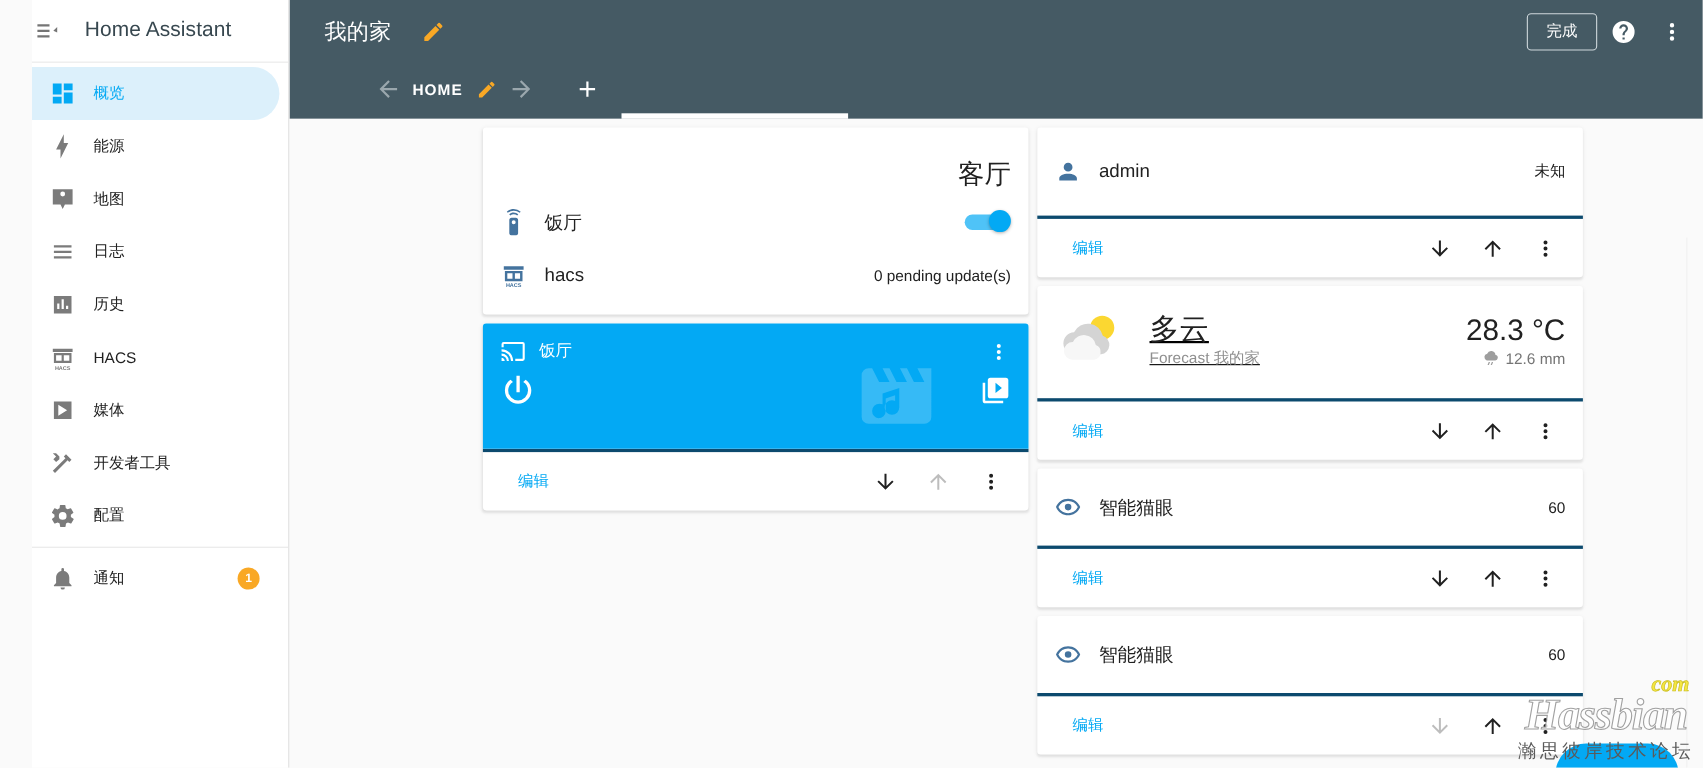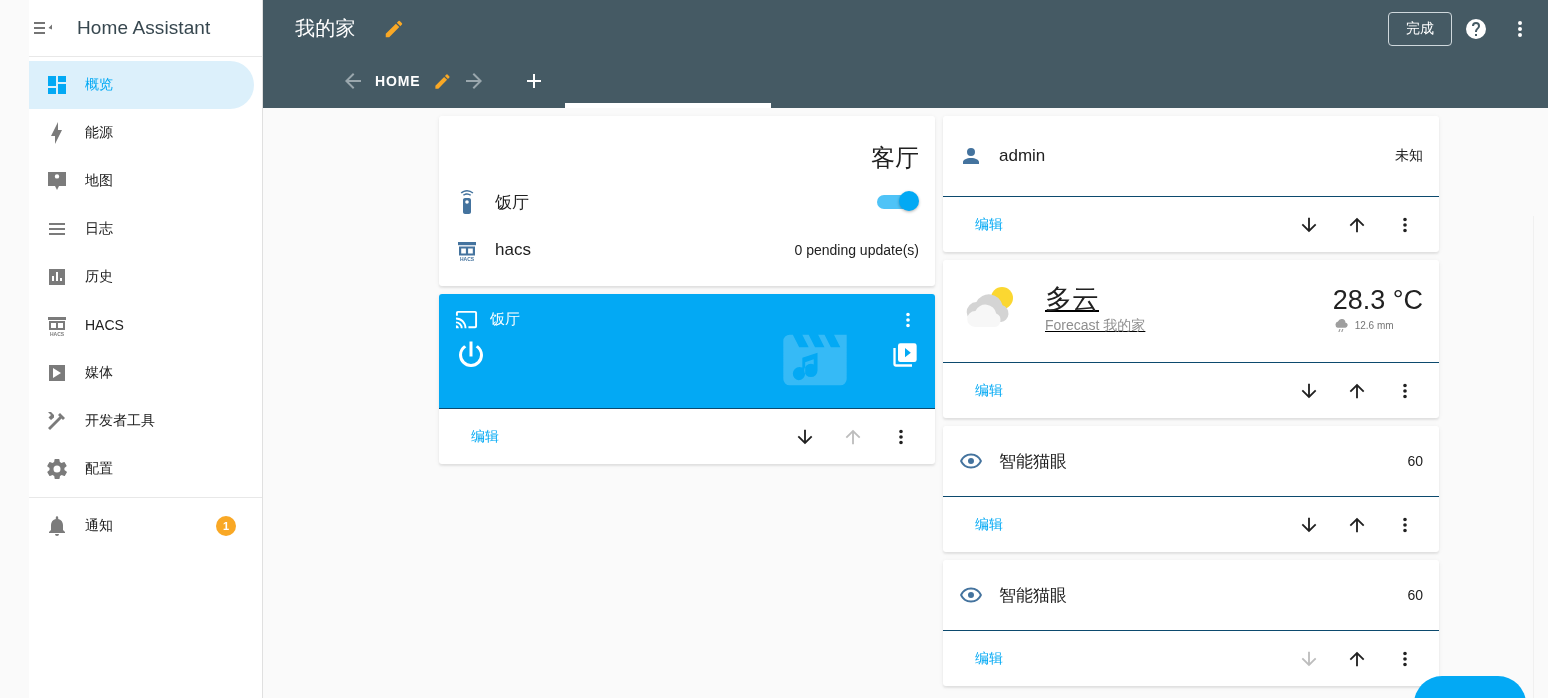--- a/index.html
+++ b/index.html
@@ -161,21 +161,21 @@
     width: 20px; height: 20px; border-radius: 50%;
     background: #03a9f4;
     box-shadow: 0 1px 3px rgba(0,0,0,.3);
   }
   .card-pad-b { padding-bottom: 8px; }
 
   
   .edit-bar {
     display: flex; align-items: center;
     height: 56px; padding: 0 16px;
-    border-top: 1px solid #0c4a6e;
+    border-top: 3px solid #0c4a6e;
   }
   .edit-link {
     color: #03a9f4; font-size: 14px; cursor: pointer;
     padding: 6px 8px; margin-left: 8px;
   }
   .edit-actions { margin-left: auto; display: flex; align-items: center; gap: 12px; }
   .ebtn {
     width: 36px; height: 36px; border-radius: 50%;
     display: flex; align-items: center; justify-content: center;
     cursor: pointer; color: #212121;
@@ -201,22 +201,22 @@
 
   
   .weather-row { display: flex; align-items: center; padding: 18px 16px 20px 16px; }
   .w-icon { width: 66px; flex: 0 0 66px; display: flex; align-items: center; }
   .w-txt { margin-left: 20px; text-decoration: underline; }
   .w-cond { font-size: 27px; color: #212121; line-height: 1.05; font-weight: 400; }
   .w-sub { font-size: 14px; color: #8f8f8f; margin-top: 3px; }
   .w-right { margin-left: auto; text-align: right; }
   .w-temp { font-size: 27px; color: #212121; font-weight: 400; line-height: 1.1; }
   .w-precip {
-    font-size: 10px; color: #757575; margin-top: 2px;
-    display: flex; align-items: center; justify-content: flex-start; gap: 5px;
+    font-size: 14px; color: #757575; margin-top: 2px;
+    display: flex; align-items: center; justify-content: flex-end; gap: 5px;
   }
 
   
   .watermark {
     position: absolute; right: 8px; bottom: 4px;
     text-align: center; pointer-events: none; z-index: 30;
     user-select: none;
   }
   .wm-main {
     font-family: "Liberation Serif", serif;
@@ -659,16 +659,23 @@
           </div>
         </div>
       </div>
 
       <div class="scrollbar">
         <span class="thumb"></span>
       </div>
 
       <div class="fab"></div>
 
+      <div class="watermark">
+        <div class="wm-main">
+          <span>Hassbian</span>
+          <span class="wm-com">com</span>
+        </div>
+        <div class="wm-sub">瀚思彼岸技术论坛</div>
+      </div>
 
     </div>
   </div>
 </div>
 
 </body></html>

